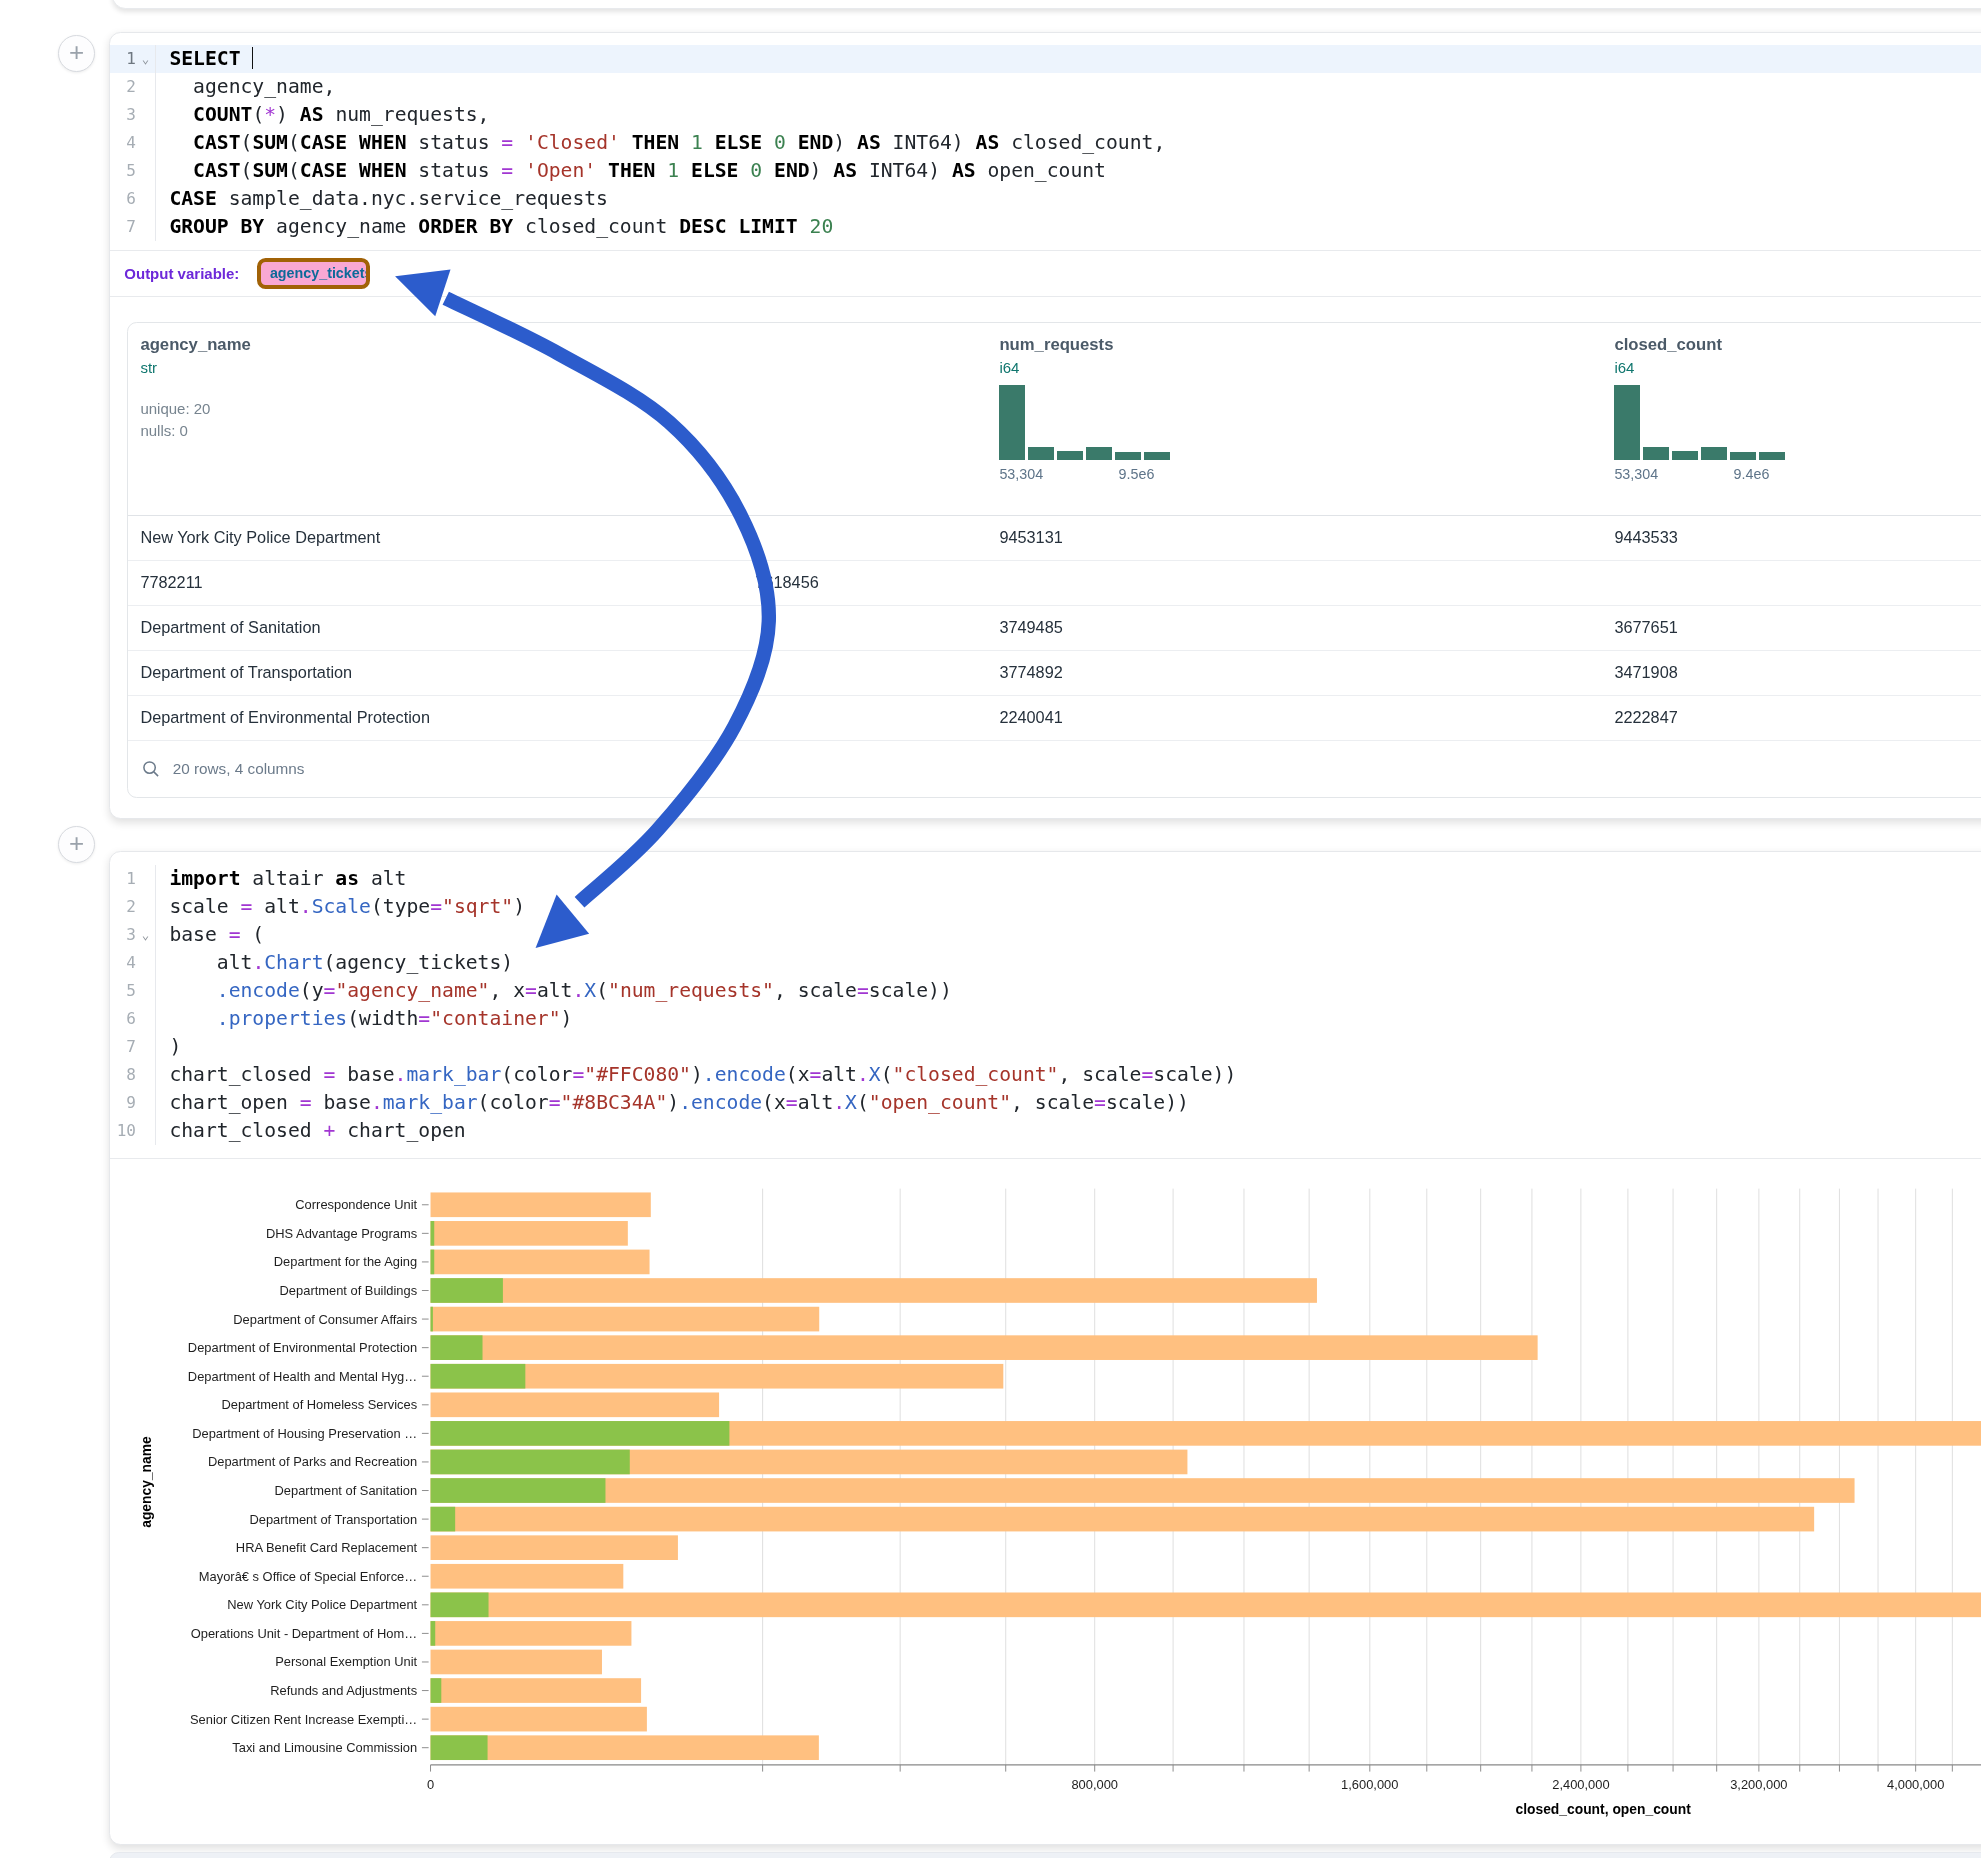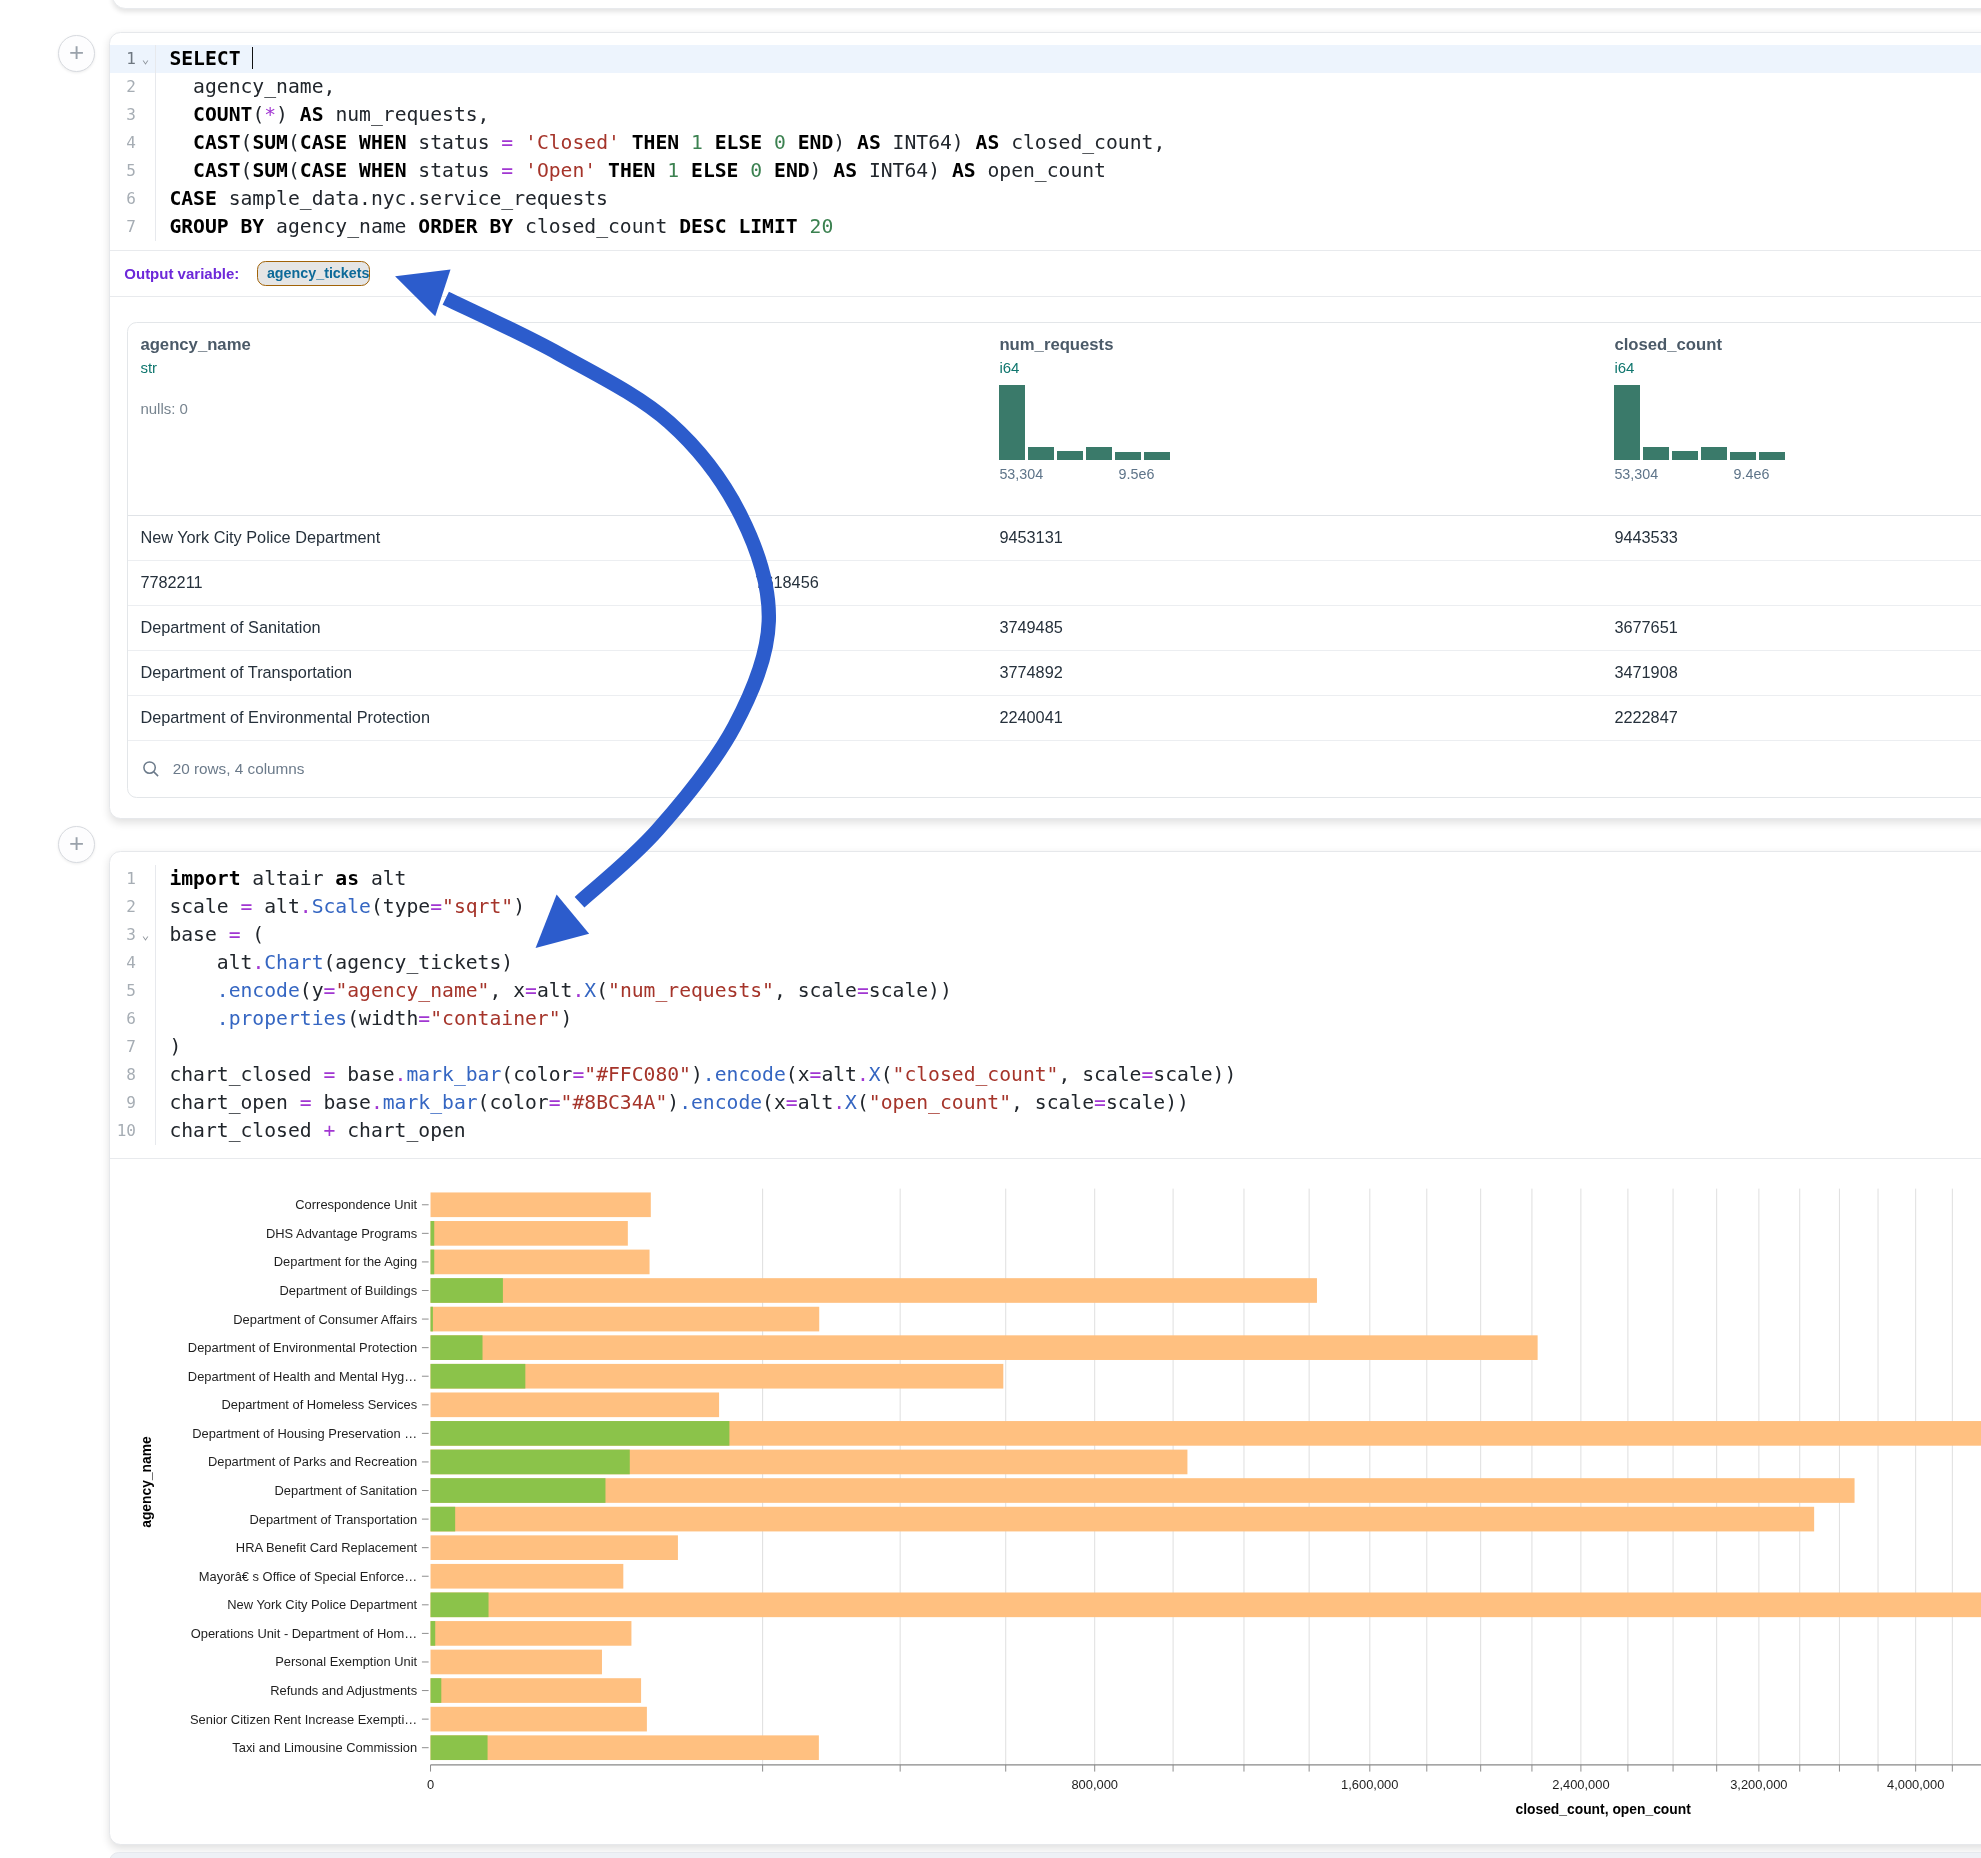--- a/index.html
+++ b/index.html
@@ -61,23 +61,23 @@
     vertical-align: -3.8px;
   }
   .editor-divider { border-top: 1px solid #e8eaed; }
   
   .output-var {
     height: 47px; border-top: 1px solid #e8eaed; border-bottom: 1px solid #e8eaed;
     display: flex; align-items: center; padding-left: 14.3px;
   }
   .output-var-label { font-size: 15px; font-weight: 700; color: #6d28d9; }
   .var-badge {
-    margin-left: 18px; border: 1px solid #a16207; border-radius: 8.6px;
+    margin-left: 18px; border: 4px solid #a16207; border-radius: 8.6px;
     padding: 3.8px 8.6px; font-size: 14.3px; font-weight: 700; color: #0d6a99;
-    max-width: 113px; overflow: hidden; white-space: nowrap; background: #e5e5e5;
+    max-width: 113px; overflow: hidden; white-space: nowrap; background: #f9a8d4;
   }
   
   .table-panel {
     margin: 25px 0 0 17px; width: 2199px; border: 1px solid #e3e6e9;
     border-radius: 9.6px; overflow: hidden; background: #fff;
   }
   .t-header { display: flex; border-bottom: 1px solid #e0e3e7; height: 193px; }
   .t-hcell { flex: none; padding: 12.4px 0 0 12.4px; }
   .col-name { font-size: 16.7px; font-weight: 700; color: #4b5a68; }
   .col-type { font-size: 15px; color: #0f766e; margin-top: 3.8px; }
@@ -125,20 +125,21 @@
   <div class="output-var">
     <span class="output-var-label">Output variable:</span>
     <span class="var-badge">agency_tickets</span>
   </div>
   <div class="table-panel">
     <div class="t-header" id="table-header">
         <div class="t-hcell" style="width: 859px;">
           <div class="col-name">agency_name</div>
           <div class="col-type">str</div>
           <div class="col-stats">
+            <div>unique: 20</div>
             <div>nulls: 0</div>
           </div>
         </div>
         <div class="t-hcell" style="width: 615px;">
           <div class="col-name">num_requests</div>
           <div class="col-type">i64</div>
           <div class="hist">
             <div class="hist-bar" style="height: 75px; background: rgb(58, 122, 106);"></div>
             <div class="hist-bar" style="height: 12.4px; background: rgb(58, 122, 106);"></div>
             <div class="hist-bar" style="height: 8.6px; background: rgb(58, 122, 106);"></div>

